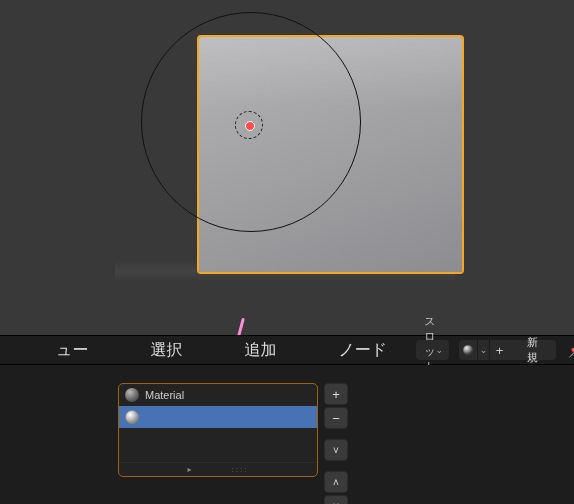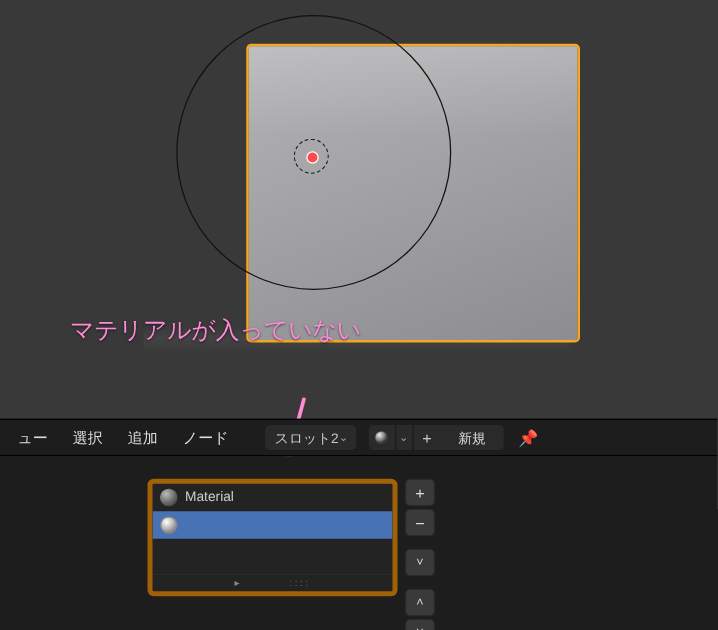--- a/index.html
+++ b/index.html
@@ -96,24 +96,25 @@
   border-top: 1px solid #000;
   border-bottom: 1px solid #000;
   display: flex;
   align-items: center;
   padding: 0 6px;
   gap: 4px;
 }
 .menu-item {
   padding: 4px 8px;
   color: #ddd;
-  font-size: 12px;
+  font-size: 16px;
   border-radius: 4px;
   cursor: default;
   white-space: nowrap;
+  margin-left: 42px;
 }
 .slot-pill {
   display: flex; align-items: center;
   background: #2a2a2a;
   height: 20px;
   border-radius: 4px;
   padding: 0 6px 0 8px;
   color: #c8c8c8;
   font-size: 11px;
   gap: 0;
@@ -147,21 +148,21 @@
   position: absolute;
   left: 0; top: 365px;
   width: 574px; height: 139px;
   background: #1d1d1d;
 }
 .slot-list {
   position: absolute;
   left: 118px; top: 18px;
   width: 200px; height: 94px;
   background: #232323;
-  border: 4px solid #a16207;
+  border: 1px solid #a16207;
   border-radius: 5px;
   overflow: hidden;
 }
 .slot-row {
   display: flex; align-items: center;
   height: 22px;
   padding: 0 6px;
   gap: 6px;
   font-size: 11px;
 }
@@ -211,21 +212,20 @@
 </head>
 <body>
 
 <div class="viewport">
   <div class="floor"></div>
   <div class="cube"></div>
   <div class="big-circle"></div>
   <div class="cursor3d"></div>
 
   <div class="anno">
-    <div>マテリアルが入っていない</div>
   </div>
   <div class="anno-line"></div>
 </div>
 
 <div class="headerbar">
   <span class="menu-item">ュー</span>
   <span class="menu-item">選択</span>
   <span class="menu-item">追加</span>
   <span class="menu-item">ノード</span>
 

